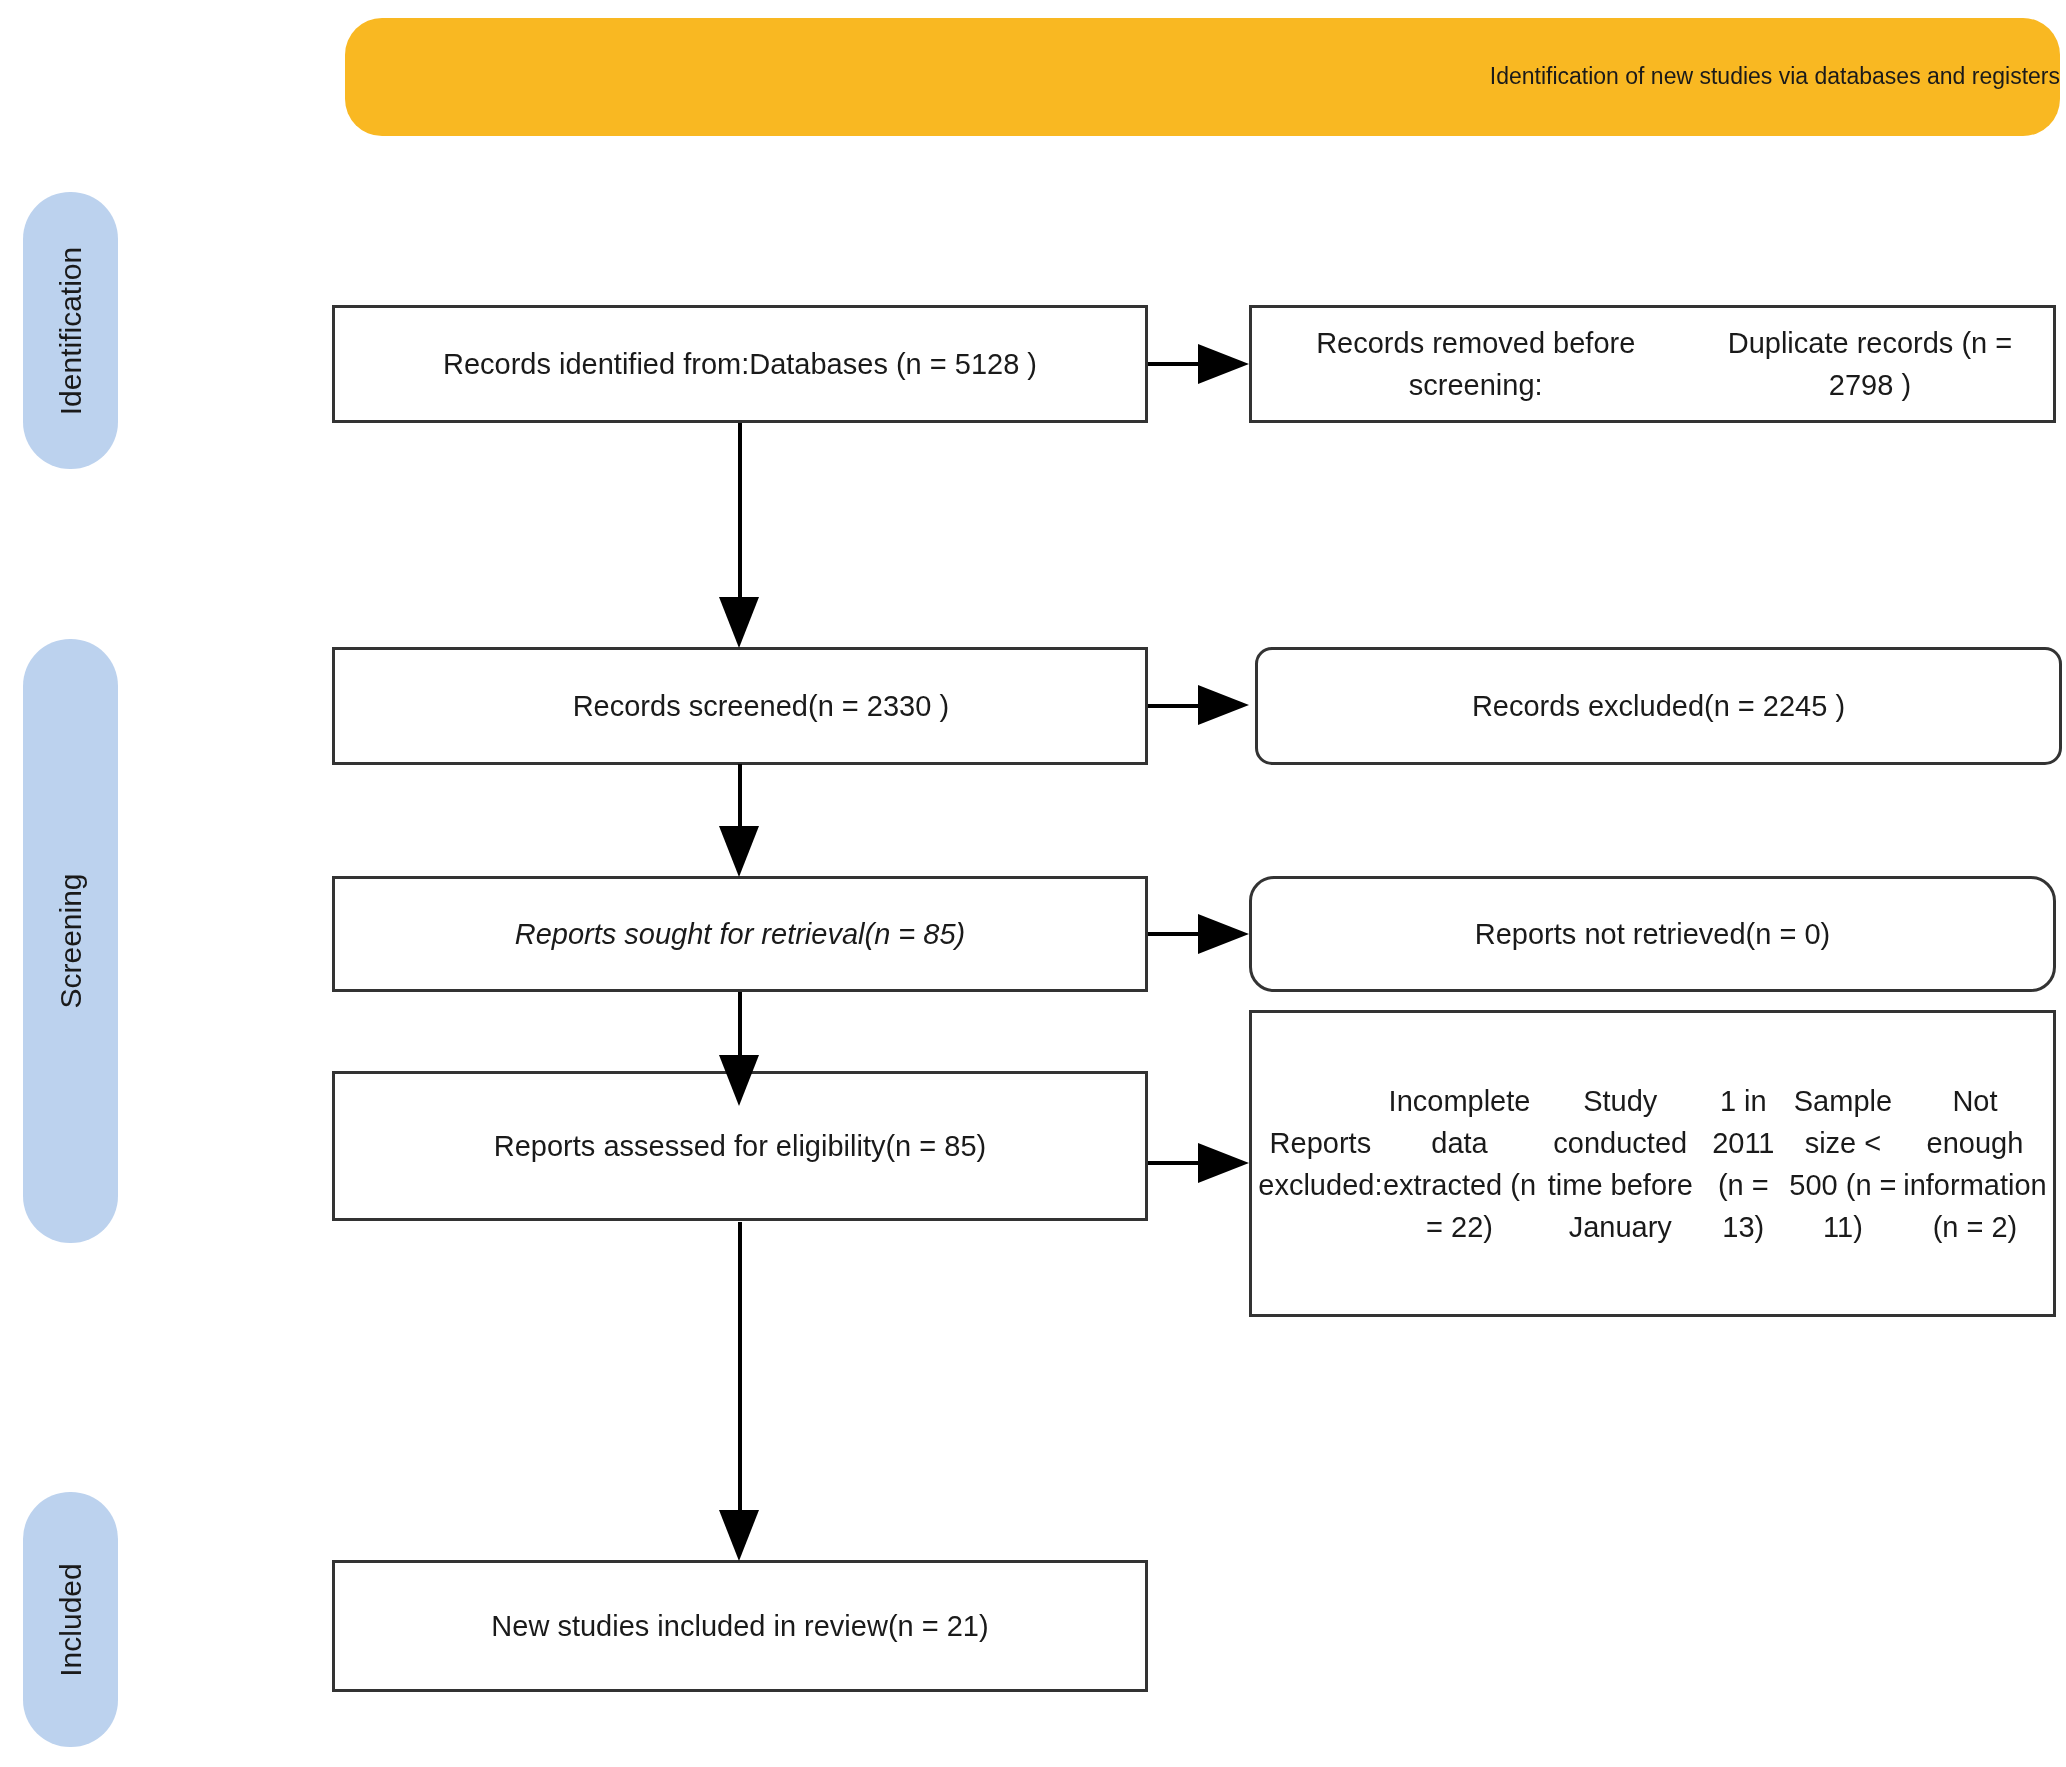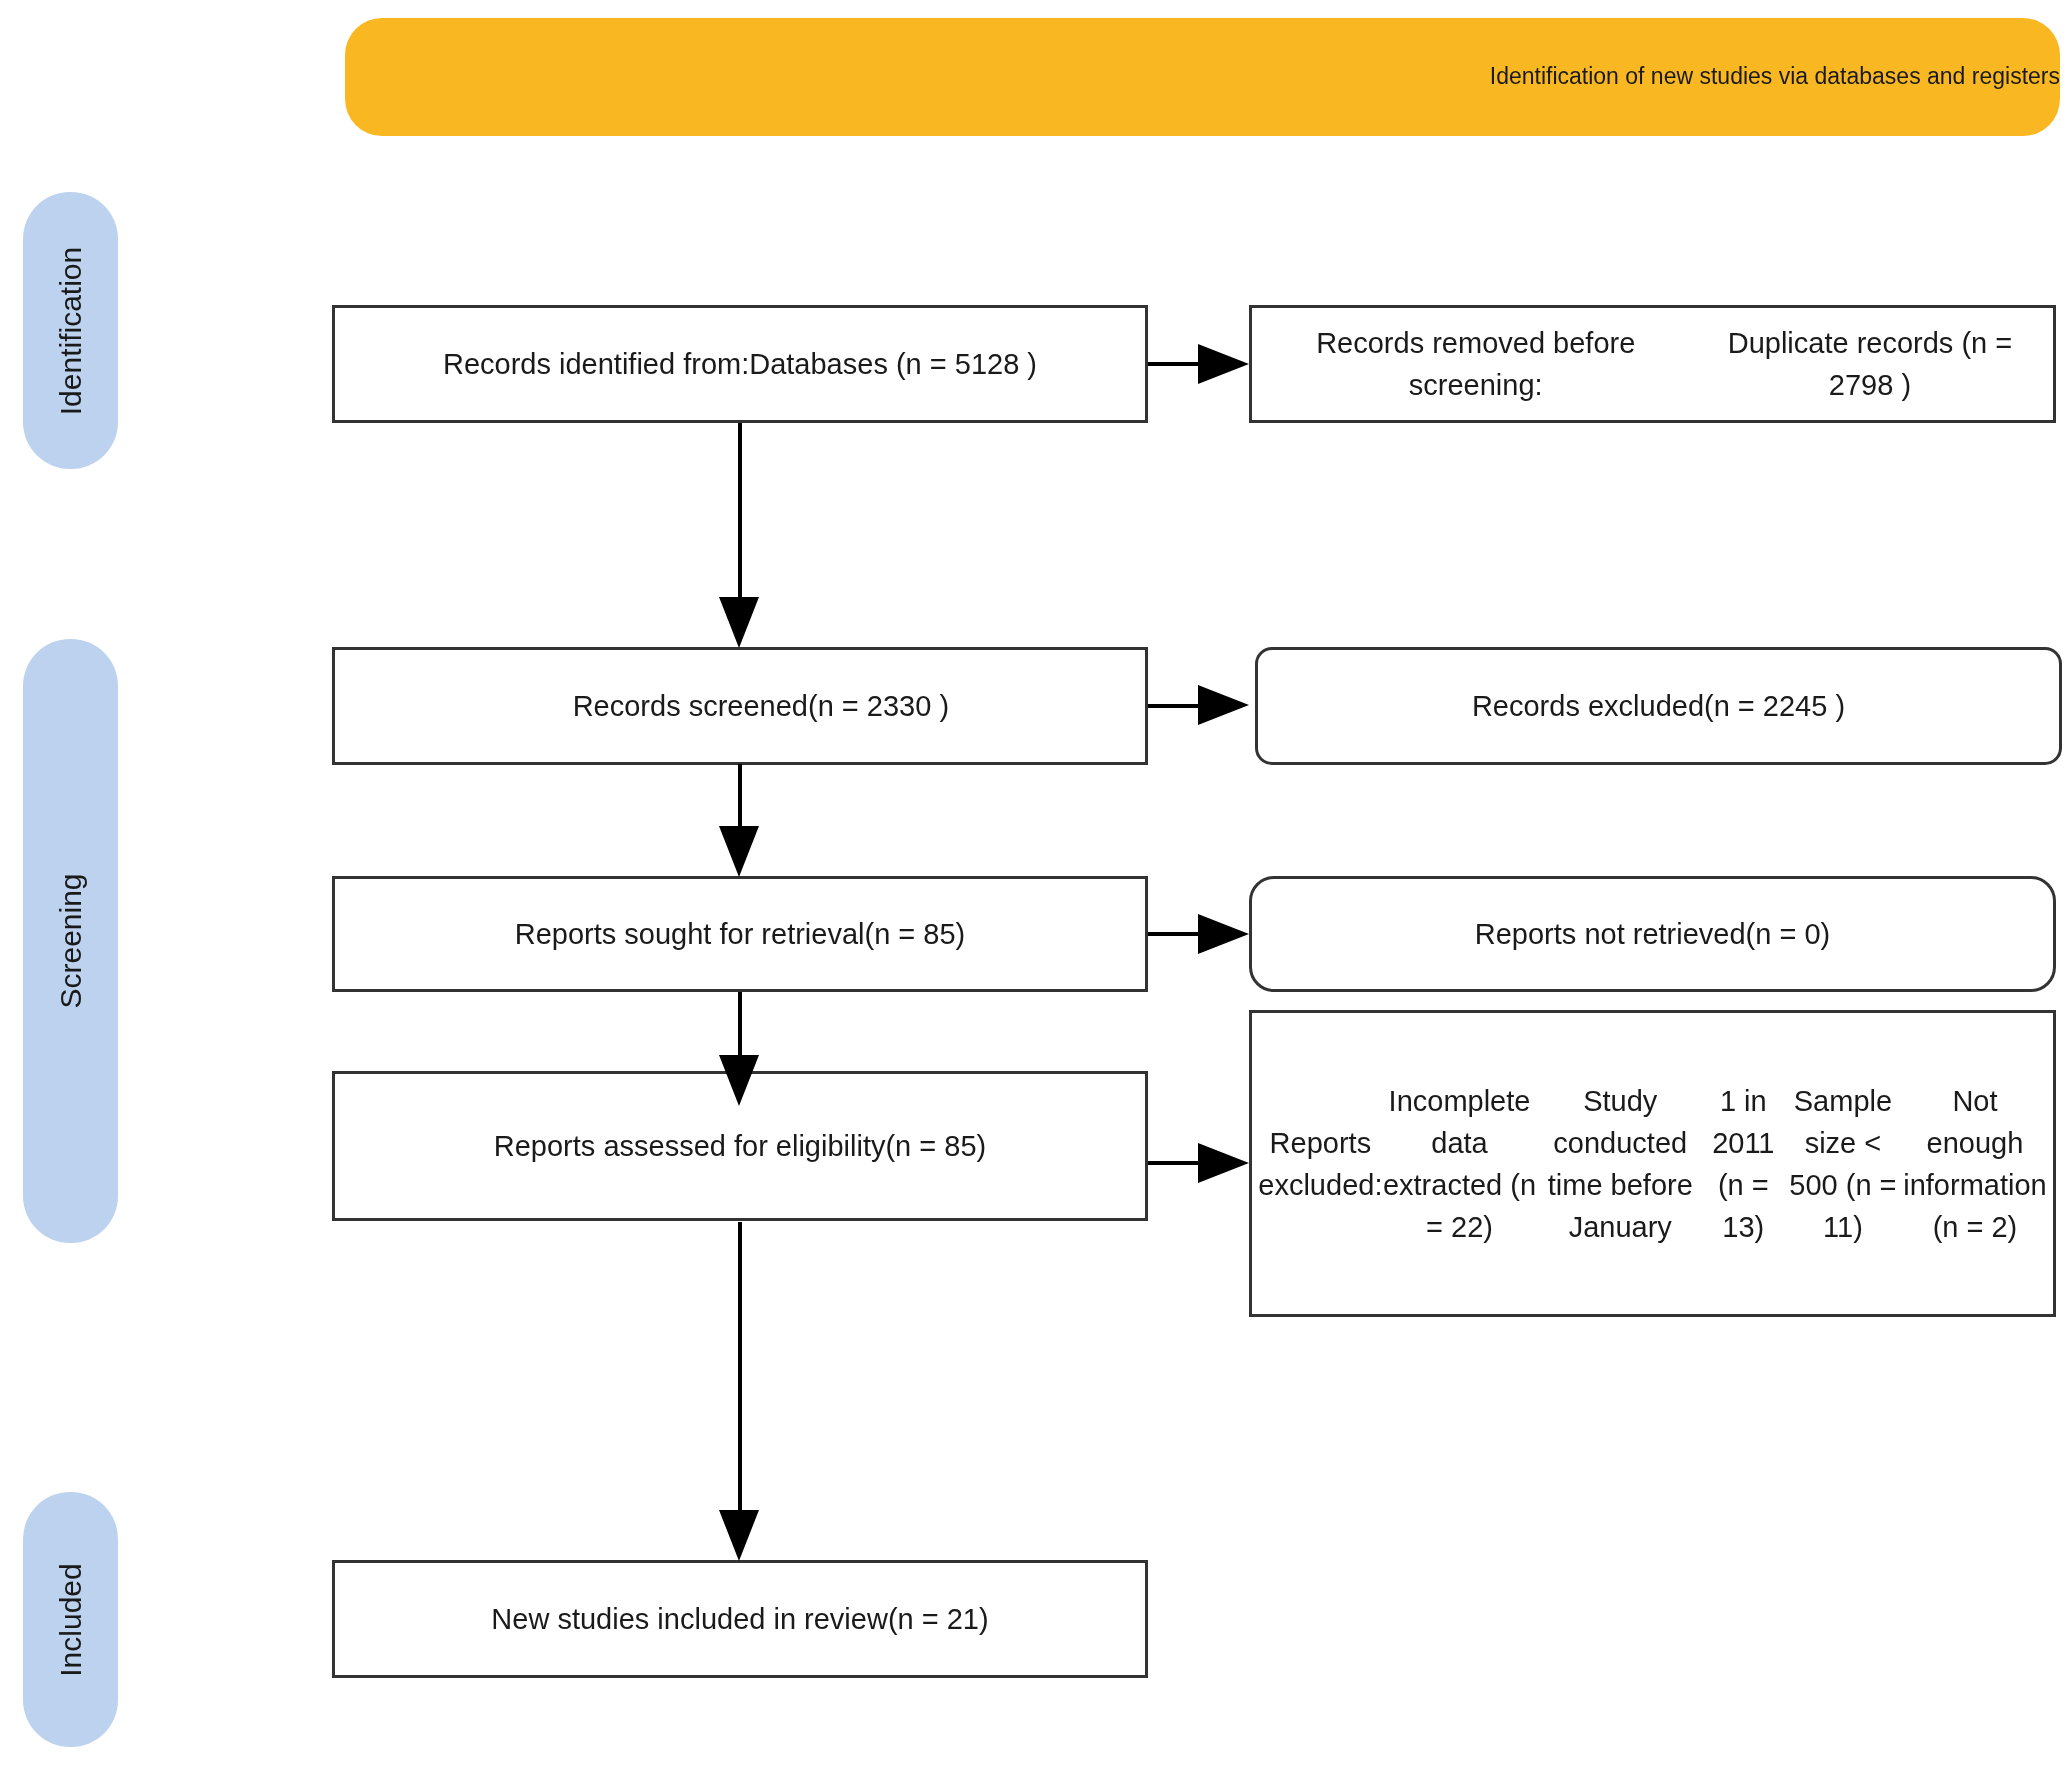--- a/index.html
+++ b/index.html
@@ -98,21 +98,21 @@
 
   <div class="box" style="left:332px; top:647px; width:816px; height:118px;padding-left:48px;">
     <span>Records screened</span>
     <span>(n = 2330 )</span>
   </div>
   <div class="box" style="left:1255px; top:647px; width:807px; height:118px;border-radius:17px;">
     <span>Records excluded</span>
     <span>(n = 2245 )</span>
   </div>
 
-  <div class="box" style="left:332px; top:876px; width:816px; height:116px;">
+  <div class="box" style="left:332px; top:876px; width:816px; height:116px;font-style:italic;">
     <span>Reports sought for retrieval</span>
     <span>(n = 85)</span>
   </div>
   <div class="box" style="left:1249px; top:876px; width:807px; height:116px;border-radius:25px;">
     <span>Reports not retrieved</span>
     <span>(n = 0)</span>
   </div>
 
   <div class="box" style="left:332px; top:1071px; width:816px; height:150px;">
     <span>Reports assessed for eligibility</span>
@@ -120,21 +120,21 @@
   </div>
   <div class="box" style="left:1249px; top:1010px; width:807px; height:307px;">
     <span>Reports excluded:</span>
     <span>Incomplete data extracted (n = 22)</span>
     <span>Study conducted time before January</span>
     <span>1 in 2011 (n = 13)</span>
     <span>Sample size &lt; 500 (n =  11)</span>
     <span>Not enough information (n = 2)</span>
   </div>
 
-  <div class="box" style="left:332px; top:1560px; width:816px; height:118px;">
+  <div class="box" style="left:332px; top:1560px; width:816px; height:132px;">
     <span>New studies included in review</span>
     <span>(n = 21)</span>
   </div>
 
   <div>
     <div class="hline" style="left:1148px; top:362px; width:54px;"></div>
     <div class="head-right" style="left:1198px; top:344px;"></div>
   </div>
   <div>
     <div class="hline" style="left:1148px; top:704px; width:54px;"></div>

